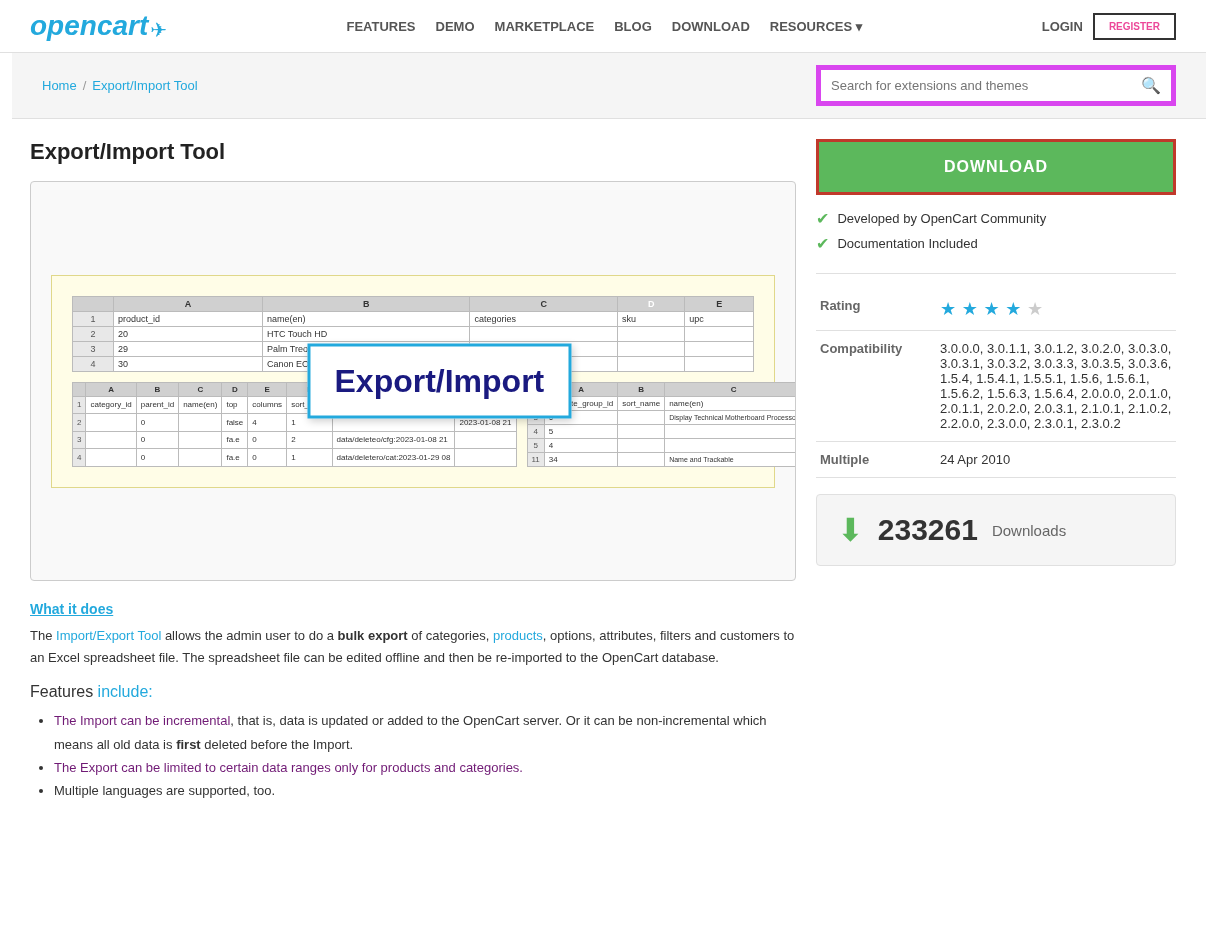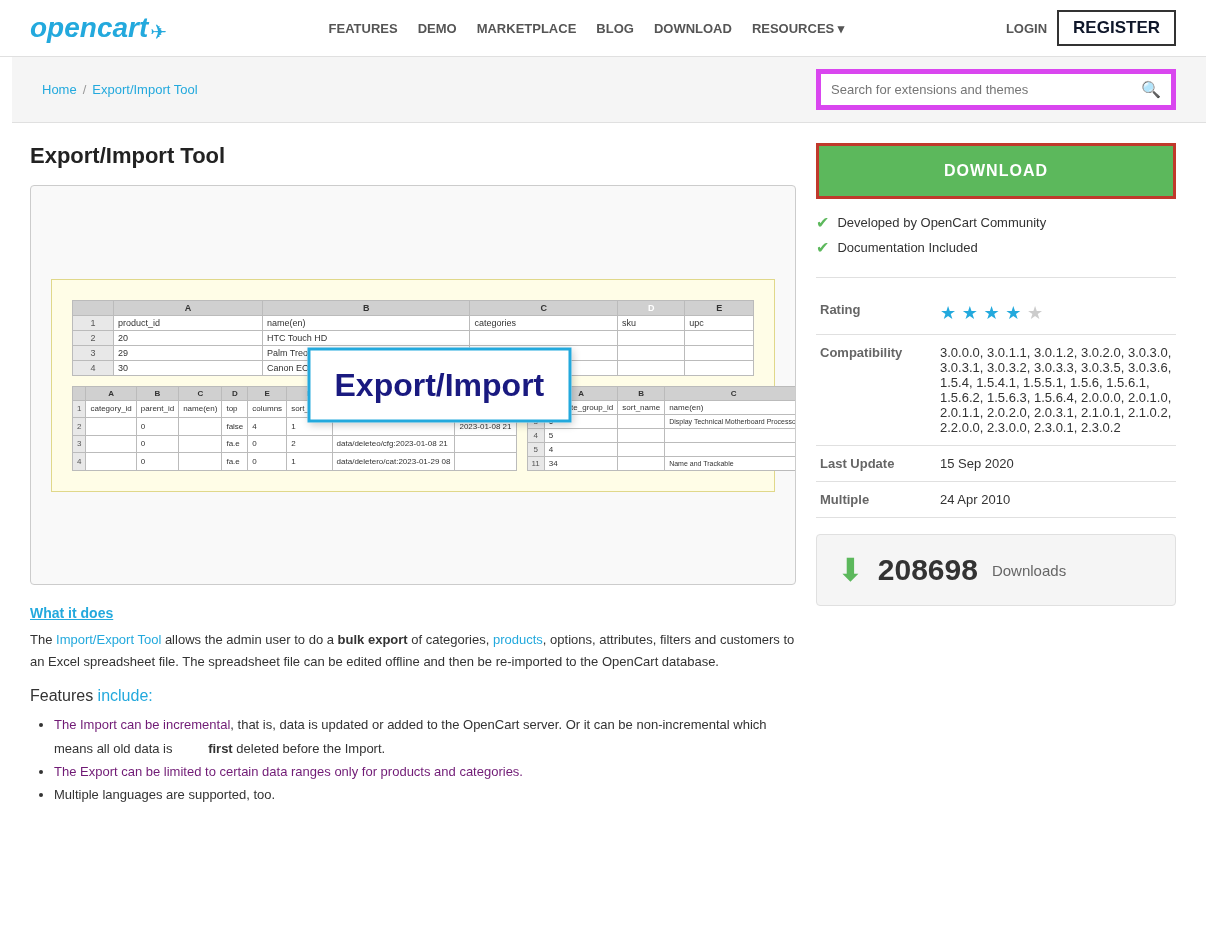--- a/index.html
+++ b/index.html
@@ -7,21 +7,21 @@
 
     
     .header { display: flex; align-items: center; justify-content: space-between; padding: 10px 30px; border-bottom: 1px solid #e0e0e0; }
     .logo { display: flex; align-items: flex-end; }
     .logo-text { font-size: 28px; color: #23a9dd; font-weight: bold; font-style: italic; }
     .logo-cart { color: #23a9dd; font-size: 20px; margin-left: 2px; }
     .nav { display: flex; align-items: center; gap: 20px; }
     .nav a { text-decoration: none; color: #555; font-size: 13px; font-weight: 600; text-transform: uppercase; }
     .header-right { display: flex; align-items: center; gap: 10px; }
     .login-btn { text-decoration: none; color: #555; font-size: 13px; font-weight: 600; text-transform: uppercase; }
-    .register-btn { text-decoration: none; color: #0f172a; font-size: 17px; font-weight: 600; text-transform: uppercase; border: 2px solid #333; padding: 6px 14px; }
+    .register-btn { text-decoration: none; color: #ec4899; font-size: 10px; font-weight: 600; text-transform: uppercase; border: 2px solid #333; padding: 6px 14px; }
 
     
     .breadcrumb-bar { background: #f5f5f5; padding: 12px 30px; display: flex; align-items: center; justify-content: space-between; border-bottom: 1px solid #e0e0e0; margin-left: 12px; }
     .breadcrumb { display: flex; align-items: center; gap: 6px; font-size: 13px; }
     .breadcrumb a { color: #23a9dd; text-decoration: none; }
     .breadcrumb span { color: #999; }
     .breadcrumb .current { color: #23a9dd; }
     .search-box { display: flex; align-items: center; border: 5px solid #d946ef; background: #fff; padding: 6px 10px; width: 360px; }
     .search-box input { border: none; outline: none; font-size: 13px; color: #999; width: 100%; background: transparent; }
     .search-icon { color: #23a9dd; font-size: 16px; cursor: pointer; }
@@ -50,21 +50,21 @@
     .export-import-text { font-size: 32px; font-weight: bold; color: #1a1a80; font-family: Liberation Sans, sans-serif; }
 
     
     .what-it-does { font-weight: bold; text-decoration: underline; color: #23a9dd; font-size: 14px; margin-bottom: 8px; display: block; }
     .description { font-size: 13px; line-height: 1.7; color: #333; margin-bottom: 14px; }
     .description a, .description .link { color: #23a9dd; }
     .features-heading { font-size: 16px; margin-bottom: 8px; }
     .features-heading span { color: #23a9dd; }
     .features-list { list-style: disc; padding-left: 24px; font-size: 13px; line-height: 1.8; }
     .features-list li .blue { color: #701a75; }
-    .features-list li .bold { font-weight: bold; margin-left: 32px; }
+    .features-list li .bold { font-weight: bold; }
 
     
     .download-btn { display: block; width: 100%; background: #5cb85c; color: #fff; font-size: 16px; font-weight: bold; text-transform: uppercase; letter-spacing: 1px; padding: 16px; text-align: center; border: none; cursor: pointer; border: 3px solid #c0392b; margin-bottom: 14px; }
     .meta-checks { margin-bottom: 14px; padding-bottom: 14px; border-bottom: 1px solid #e0e0e0; }
     .meta-check { display: flex; align-items: center; gap: 8px; font-size: 13px; color: #333; margin-bottom: 6px; }
     .check-icon { color: #5cb85c; font-size: 16px; }
     .meta-table { width: 100%; border-collapse: collapse; font-size: 13px; }
     .meta-table tr { border-bottom: 1px solid #e0e0e0; }
     .meta-table td { padding: 10px 4px; vertical-align: top; }
     .meta-table td:first-child { color: #666; font-weight: bold; width: 120px; }
@@ -322,29 +322,25 @@
           <span class="stars">★</span>
           <span class="stars">★</span>
           <span class="stars" style="color:#ccc;">★</span>
         </td>
       </tr>
       <tr>
         <td>Compatibility</td>
         <td>3.0.0.0, 3.0.1.1, 3.0.1.2, 3.0.2.0, 3.0.3.0, 3.0.3.1, 3.0.3.2, 3.0.3.3, 3.0.3.5, 3.0.3.6, 1.5.4, 1.5.4.1, 1.5.5.1, 1.5.6, 1.5.6.1, 1.5.6.2, 1.5.6.3, 1.5.6.4, 2.0.0.0, 2.0.1.0, 2.0.1.1, 2.0.2.0, 2.0.3.1, 2.1.0.1, 2.1.0.2, 2.2.0.0, 2.3.0.0, 2.3.0.1, 2.3.0.2</td>
       </tr>
       <tr>
-        <td>Last Update</td>
-        <td>15 Sep 2020</td>
-      </tr>
-      <tr>
         <td>Multiple</td>
         <td>24 Apr 2010</td>
       </tr>
     </tbody>
       </table>
 
     <div class="downloads-box">
       <span class="download-cloud">⬇</span>
-      <span class="downloads-number">208698</span>
+      <span class="downloads-number">233261</span>
       <span class="downloads-label">Downloads</span>
     </div>
   </div>
 </div>
 
 </body></html>

